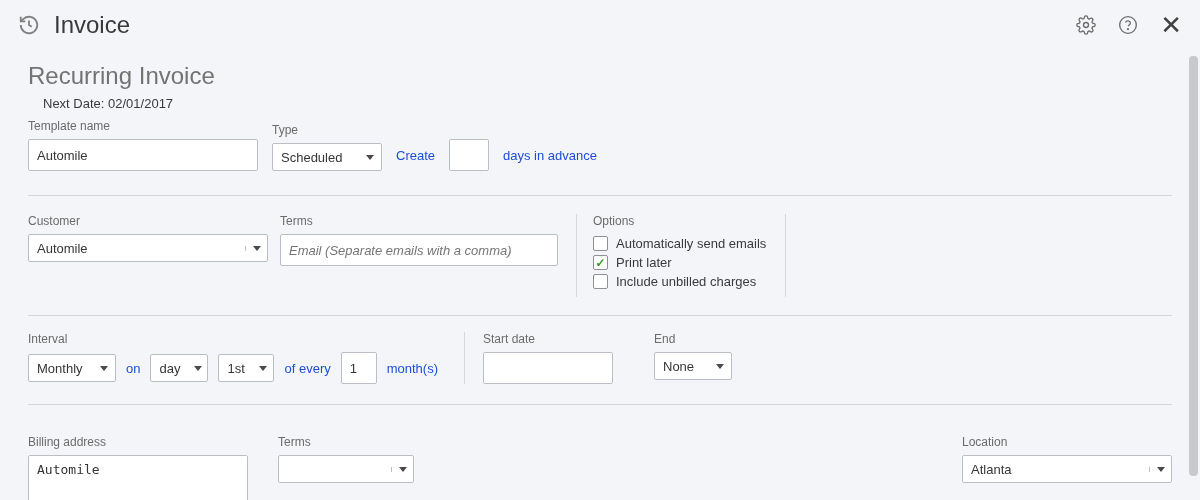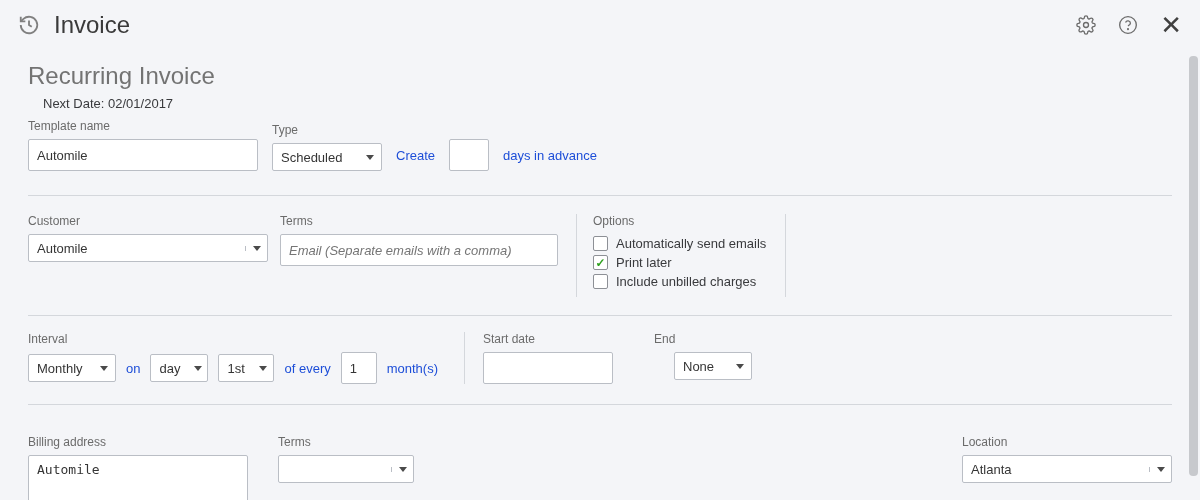--- a/index.html
+++ b/index.html
@@ -370,21 +370,21 @@
         <input class="input" style="width: 36px; text-align: left;" value="1">
         <span class="inline-text">month(s)</span>
       </div>
     </div>
     <div class="field col-startdate">
       <span class="field-label">Start date</span>
       <input class="input" style="width: 130px;" value="">
     </div>
     <div class="field col-end">
       <span class="field-label">End</span>
-      <div class="select-wrap" style="width:78px;margin-left:20px;">
+      <div class="select-wrap" style="width:78px;">
         <span class="select-text">None</span>
         <span class="select-caret-noborder">
             <span class="caret-down"></span>
           </span>
       </div>
     </div>
   </div>
 
   <div class="bottom-row">
     <div class="field" style="width:220px;">

